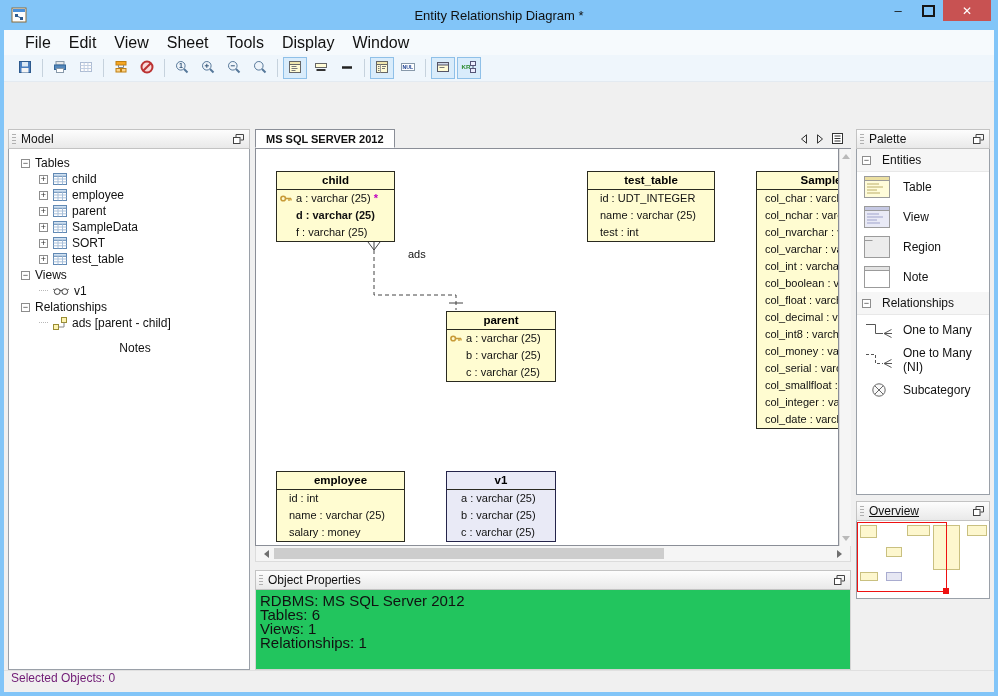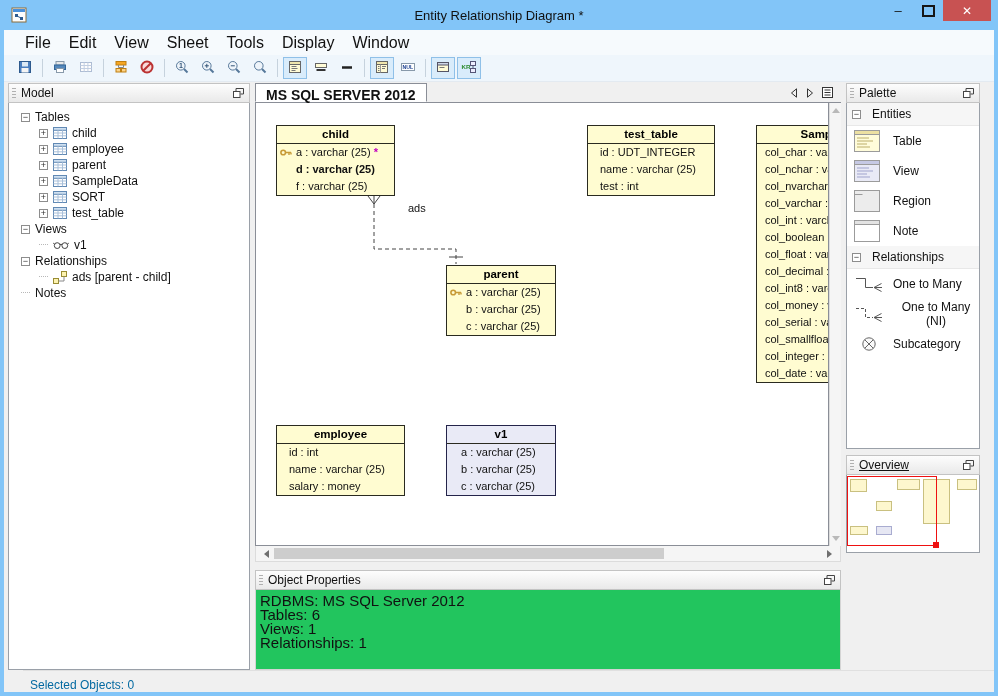--- a/index.html
+++ b/index.html
@@ -14,37 +14,37 @@
   .ctrl.max-box span{display:inline-block;width:9px;height:8px;border:2px solid #161616;}
   .ctrl.close{width:48px;background:#c85252;color:#fff;font-size:12px;}
   
   .menubar{flex:0 0 25px;display:flex;align-items:center;background:#f6fafd;padding-left:12px;}
   .menu-item{padding:0 9px;font-size:16px;color:#111;}
   .toolbar{flex:0 0 26px;display:flex;align-items:center;background:#eff6fc;padding-left:8px;border-bottom:1px solid #e3eaf1;}
   .tb-btn{width:24px;height:22px;border:1px solid transparent;background:transparent;padding:0;margin:0 1px;display:flex;align-items:center;justify-content:center;}
   .tb-btn.sel{background:#d9ecfb;border-color:#8fc0e8;}
   .tb-sep{width:1px;height:18px;background:#c6d2dd;margin:0 4px;}
   
-  .main{flex:1;display:flex;padding:1px 14px 0 4px;column-gap:5px;min-height:0;}
+  .main{flex:1;display:flex;padding:1px 4px 0 4px;column-gap:5px;min-height:0;margin-top:46px;}
   .panel-header{flex:0 0 18px;display:flex;align-items:center;background:linear-gradient(#fdfdfd,#e9e9e9);border:1px solid #c3c3c3;font-size:12px;color:#111;padding:0 4px 0 2px;}
   .grip{width:4px;height:11px;margin:0 5px 0 1px;background:repeating-linear-gradient(to bottom,#b0b0b0 0 1px,transparent 1px 3px);}
   .ph-title{flex:1;white-space:nowrap;}
   .float-btn{display:flex;padding:1px;background:none;border:none;}
   .panel-body{flex:1;background:#fff;border:1px solid #9aa0a8;border-top:none;overflow:hidden;position:relative;}
   
   .left-panel{flex:0 0 242px;display:flex;flex-direction:column;}
   .tree{padding-top:6px;}
   .tree-row{height:16px;display:flex;align-items:center;font-size:12px;color:#111;white-space:nowrap;}
   .expander{flex:0 0 9px;height:9px;box-sizing:border-box;border:1px solid #8d8d8d;background:#fff;font-size:9px;line-height:6px;text-align:center;margin-right:5px;color:#333;}
   .dots{flex:0 0 9px;height:1px;border-top:1px dotted #b8b8b8;margin-right:5px;}
   .tree-icon{margin-right:5px;display:flex;}
   
   .center{flex:1;display:flex;flex-direction:column;min-width:0;}
   .tabbar{flex:0 0 19px;display:flex;align-items:stretch;border-bottom:1px solid #8a8e97;}
-  .tab{box-sizing:border-box;height:19px;margin-bottom:-1px;position:relative;z-index:1;background:#fff;border:1px solid #8a8e97;border-bottom:1px solid #fff;font-size:14px;font-weight:bold;padding:3px 10px 0;color:#111;}
+  .tab{box-sizing:border-box;height:19px;margin-bottom:-1px;position:relative;z-index:1;background:#fff;border:1px solid #8a8e97;border-bottom:1px solid #fff;font-size:11px;font-weight:bold;padding:3px 10px 0;color:#111;}
   .tab-rest{flex:1;display:flex;justify-content:flex-end;align-items:center;gap:8px;padding-right:8px;}
   .tab-nav{display:flex;}
   .canvas-row{flex:1;display:flex;min-height:0;}
   .canvas{flex:1;position:relative;overflow:hidden;background:#fff;border:1px solid #8a8e97;border-top:none;}
   .vscroll{flex:0 0 11px;background:#f5f5f5;border-left:1px solid #dcdcdc;display:flex;flex-direction:column;justify-content:space-between;align-items:center;padding:3px 0;}
   .tri-up{width:0;height:0;border:4px solid transparent;border-bottom:5px solid #b9b9b9;margin-top:-2px;}
   .tri-down{width:0;height:0;border:4px solid transparent;border-top:5px solid #b9b9b9;margin-bottom:-2px;}
   .hscroll{flex:0 0 15px;display:flex;align-items:center;background:#f5f5f5;border:1px solid #dcdcdc;border-top:none;}
   .tri-left{width:0;height:0;border:4px solid transparent;border-right:5px solid #6f6f6f;margin:0 5px 0 4px;}
   .tri-right{width:0;height:0;border:4px solid transparent;border-left:5px solid #6f6f6f;margin:0 4px 0 5px;}
@@ -58,31 +58,31 @@
   .entity-header{font-weight:bold;font-size:11.5px;text-align:center;height:17px;line-height:16px;border-bottom:1px solid #2a2a20;white-space:nowrap;overflow:hidden;}
   .entity-row{position:relative;height:17px;line-height:17px;font-size:11px;color:#111;white-space:nowrap;}
   .key-ic{position:absolute;left:3px;top:4px;display:flex;}
   .star{color:#c000c0;font-weight:bold;}
   .rel-overlay{position:absolute;left:0;top:0;width:100%;height:100%;pointer-events:none;}
   .rel-label{font-size:11px;fill:#111;font-family:"Liberation Sans",sans-serif;}
   
   .right-panel{flex:0 0 134px;display:flex;flex-direction:column;}
   .palette-body{flex:0 0 345px;background:#fff;border:1px solid #9aa0a8;border-top:none;overflow:hidden;}
   .pal-sec{height:22px;display:flex;align-items:center;gap:6px;padding-left:5px;font-size:12px;background:#f6f6f6;border-bottom:1px solid #e8e8e8;color:#111;}
-  .pal-item{height:30px;display:flex;align-items:center;gap:9px;padding-left:7px;font-size:12px;color:#111;text-align:center;}
+  .pal-item{height:30px;display:flex;align-items:center;gap:9px;padding-left:7px;font-size:12px;color:#111;}
   .pal-item .ic{flex:0 0 30px;display:flex;justify-content:flex-start;}
   .ov-header{margin-top:6px;text-decoration:underline;}
   .overview-body{flex:0 0 77px;position:relative;background:#fff;border:1px solid #9aa0a8;border-top:none;overflow:hidden;}
   .ov-box{position:absolute;background:#fdf7ce;border:1px solid #c9c080;box-sizing:border-box;}
   .ov-box.view{background:#e6e7f3;border-color:#a9acd0;}
   .ov-viewport{position:absolute;border:1px solid #ee1111;box-sizing:border-box;}
   .ov-handle{position:absolute;width:6px;height:6px;background:#ee1111;right:-3px;bottom:-3px;}
   .right-fill{flex:1;}
   
-  .statusbar{flex:0 0 21px;display:flex;align-items:flex-end;padding-left:7px;font-size:12px;color:#0369a1;background:#f0f0f0;border-top:1px solid #e0e0e0;margin-left:19px;}
+  .statusbar{flex:0 0 21px;display:flex;align-items:flex-start;padding-left:7px;font-size:12px;color:#701a75;background:#f0f0f0;border-top:1px solid #e0e0e0;}
 </style>
 </head>
 <body>
 
 <div class="app">
 
   <div class="titlebar">
     <span class="app-icon">
       <svg width="16" height="16">
           <rect x="1" y="1" width="14" height="14" fill="#fdfdfd" stroke="#8a6d3b"></rect>
@@ -337,21 +337,21 @@
               <span class="dots"></span>
               <span class="tree-icon">
                 <svg width="14" height="13">
                   <rect x="0.5" y="7.5" width="5" height="5" fill="#fdf3b0" stroke="#998c33"></rect>
                   <rect x="8.5" y="0.5" width="5" height="5" fill="#fdf3b0" stroke="#998c33"></rect>
                   <path d="M5.5,10 h5.5 v-4.5" fill="none" stroke="#888"></path>
                 </svg>
               </span>
               <span>ads [parent - child]</span>
             </div>
-            <div class="tree-row" style="padding-left: 12px;">
+            <div class="tree-row" style="padding-left: 12px; flex-direction: column;">
               <span class="dots"></span>
               <span>Notes</span>
             </div>
           </div>
       </div>
     </div>
 
     <div class="center">
       <div class="tabbar">
         <div class="tab">MS SQL SERVER 2012</div>

